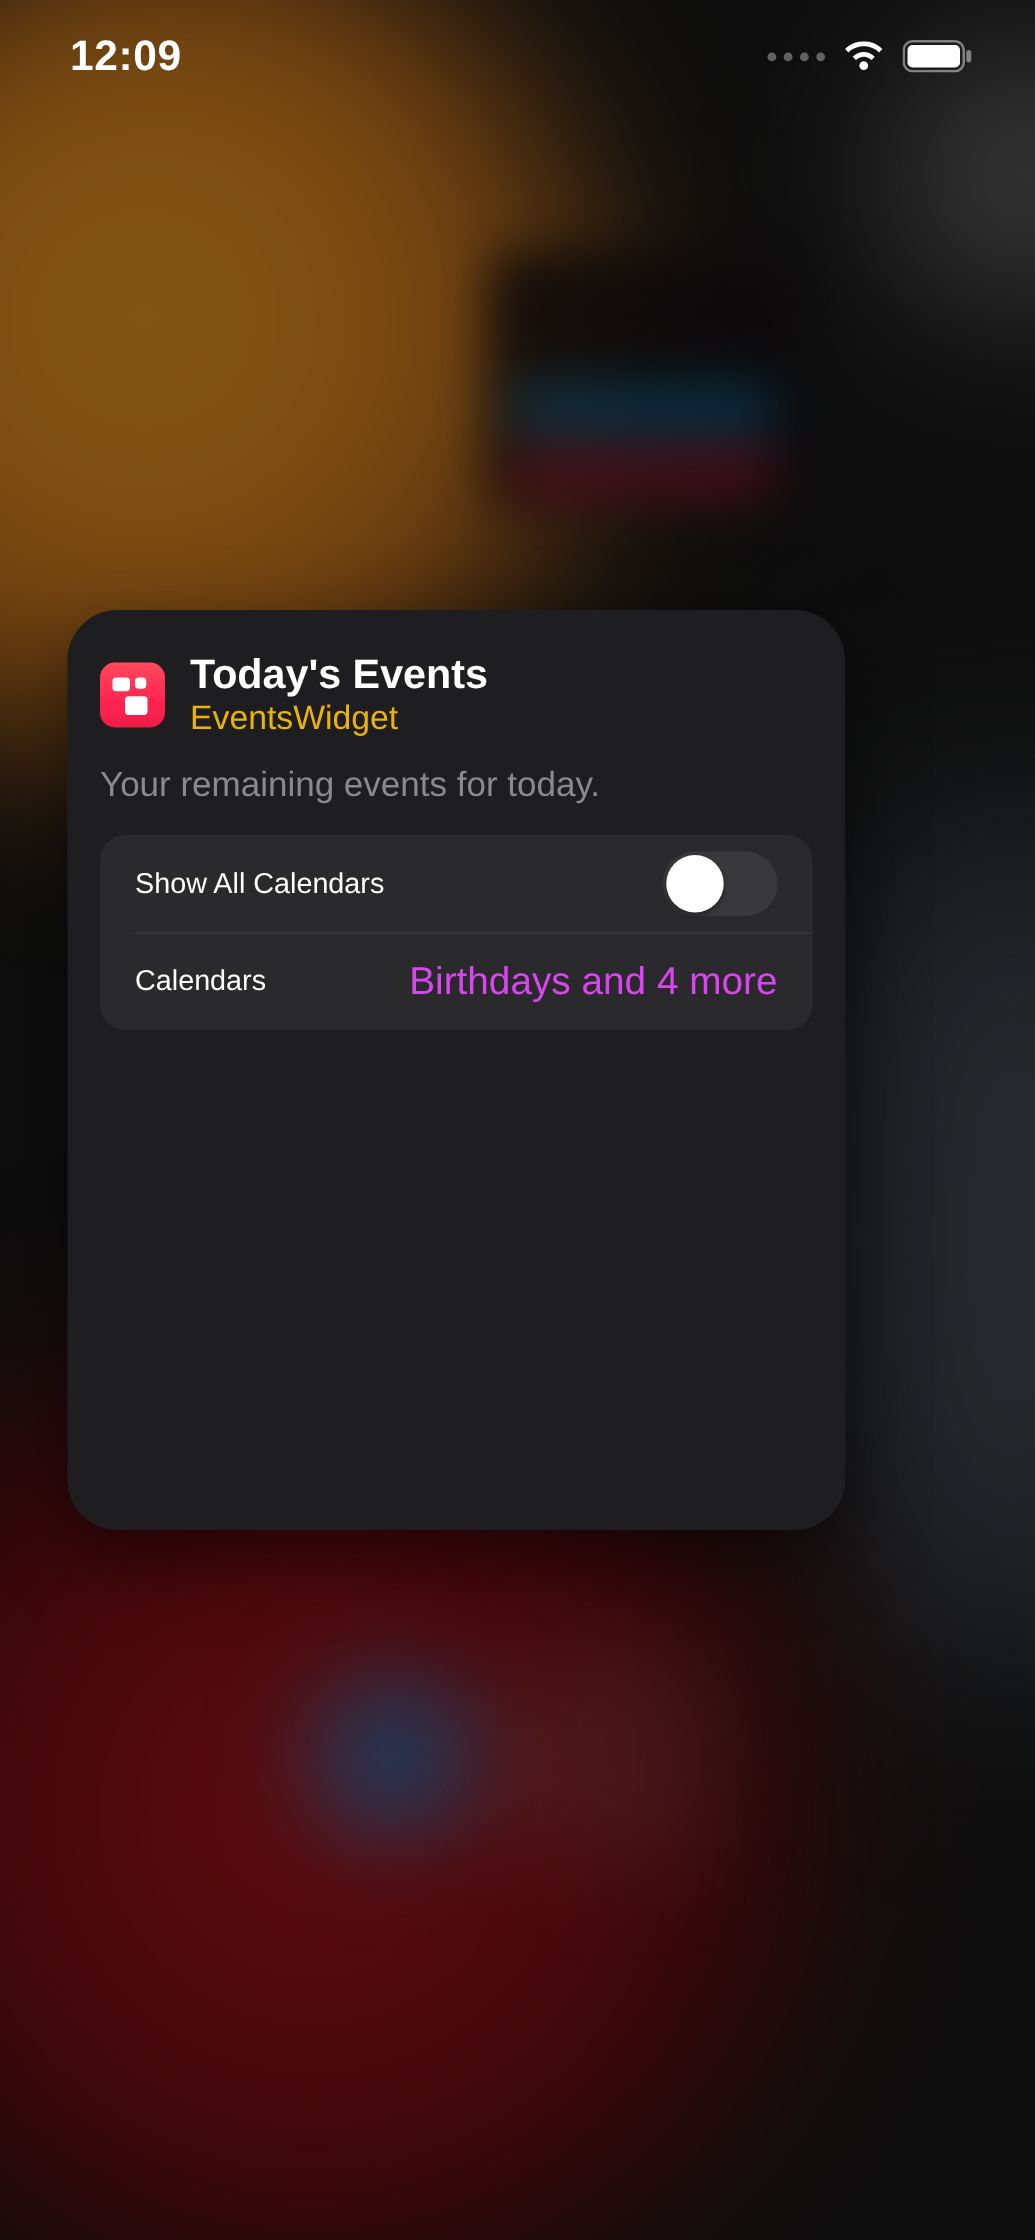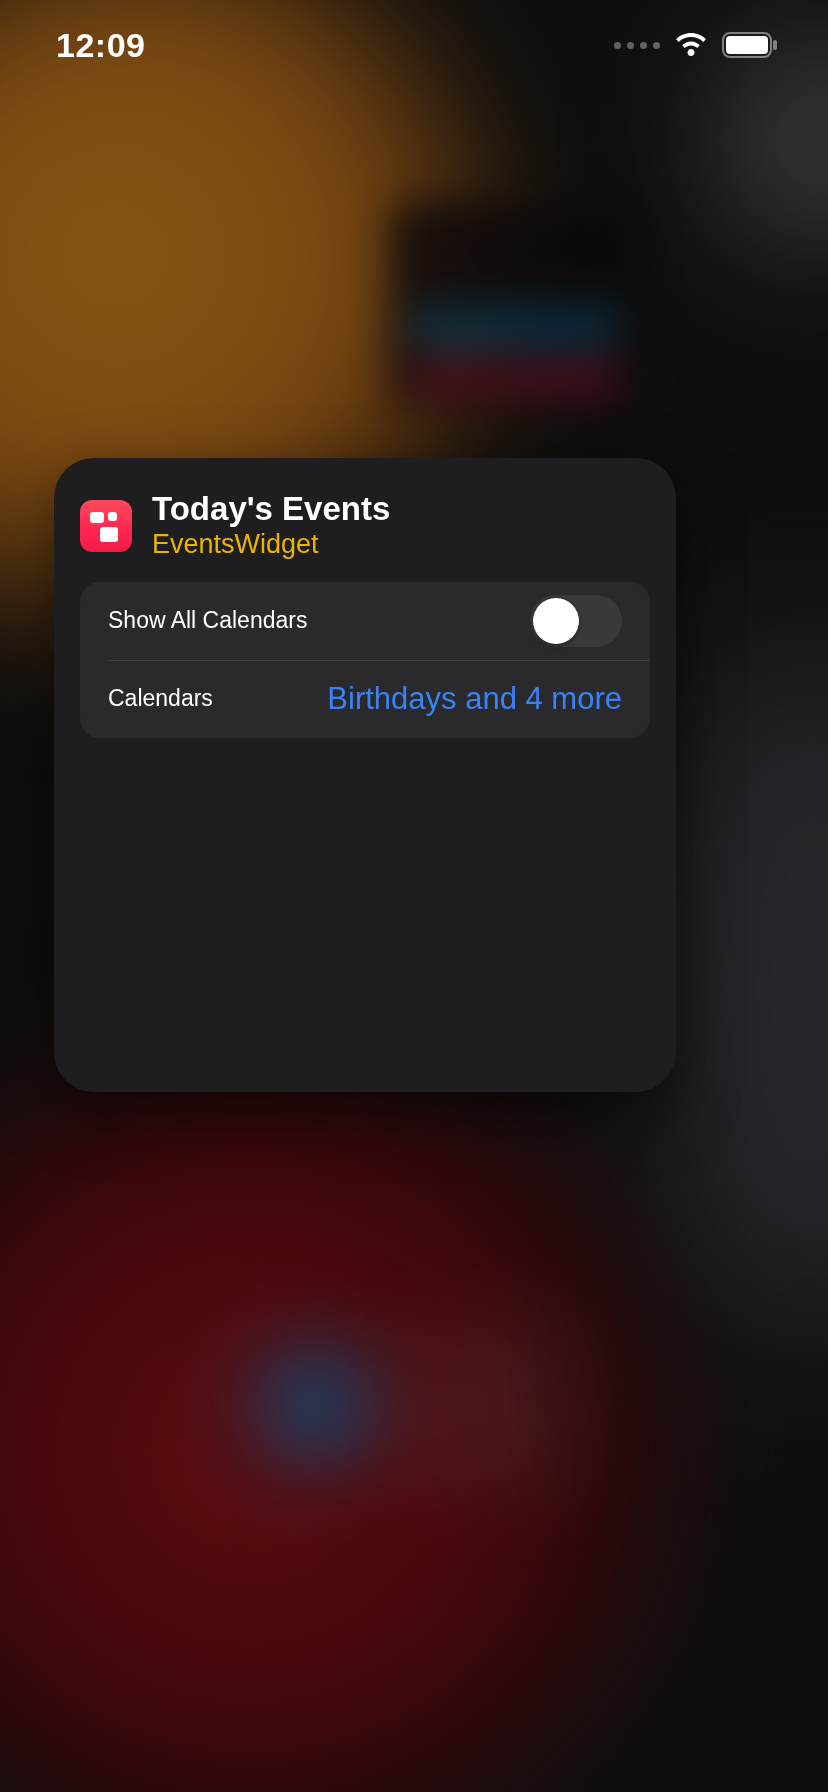--- a/index.html
+++ b/index.html
@@ -33,21 +33,21 @@
       padding: 0 50px 0 56px; color: #fff;
     }
     .status-time { font-size: 34px; font-weight: 600; letter-spacing: .5px; }
     .status-right { display: flex; align-items: center; gap: 14px; }
     .cell-dots { display:flex; gap:6px; align-items:flex-end; }
     .cell-dots i { display:block; width:7px; height:7px; border-radius:50%; background:rgba(255,255,255,.35); }
     .wifi-icon svg, .battery-icon svg { display:block; }
 
     
     .card {
-      position: absolute; left: 54px; top: 458px; width: 622px; height: 634px;
+      position: absolute; left: 54px; top: 488px; width: 622px; height: 736px;
       background: #1e1e20; border-radius: 40px;
       box-shadow: 0 20px 60px rgba(0,0,0,.5);
       color: #fff;
       padding: 34px 0 0;
     }
     .card-header { display:flex; align-items:center; gap:20px; padding: 0 26px 22px; }
     .app-icon {
       width: 52px; height: 52px; border-radius: 12px;
       background: linear-gradient(180deg,#ff4a5c 0%, #ff2450 60%, #ef1c48 100%);
       position: relative; flex: none;
@@ -65,21 +65,21 @@
       margin: 0 26px; background:#2a2a2c; border-radius: 20px; overflow:hidden;
     }
     .row {
       display:flex; align-items:center; justify-content:space-between;
       padding: 0 28px; height: 78px;
     }
     .row + .row { border-top: 1px solid rgba(255,255,255,.09); }
     .row + .row.border-inset { border-top: none; position:relative; }
     .row + .row.border-inset::before { content:""; position:absolute; left:28px; right:0; top:0; height:1px; background: rgba(255,255,255,.09);}    
     .row-label { font-size: 23px; font-weight: 400; color:#fff; }
-    .row-value { font-size: 31px; font-weight: 500; color:#3b82f6; text-align:right; }
+    .row-value { font-size: 31px; font-weight: 500; color:#d946ef; text-align:right; }
 
     
     .toggle {
       width: 92px; height: 52px; border-radius: 26px; background:#39393c;
       position: relative; flex:none;
     }
     .toggle .knob {
       position:absolute; top:3px; left:3px; width:46px; height:46px; border-radius:50%;
       background:#fff; box-shadow: 0 2px 4px rgba(0,0,0,.4);
       transition: left .15s;
@@ -138,20 +138,21 @@
       <span class="sq a"></span>
         <span class="sq b"></span>
         <span class="sq c"></span>
     </div>
     <div class="titles">
       <div class="title">Today's Events</div>
       <div class="subtitle">EventsWidget</div>
     </div>
   </div>
 
+  <div class="description">Your remaining events for today.</div>
 
   <div class="settings">
     <div class="row">
       <span class="row-label">Show All Calendars</span>
       <span class="toggle" id="show-all-toggle">
           <span class="knob"></span>
         </span>
     </div>
     <div class="row border-inset">
       <span class="row-label">Calendars</span>

